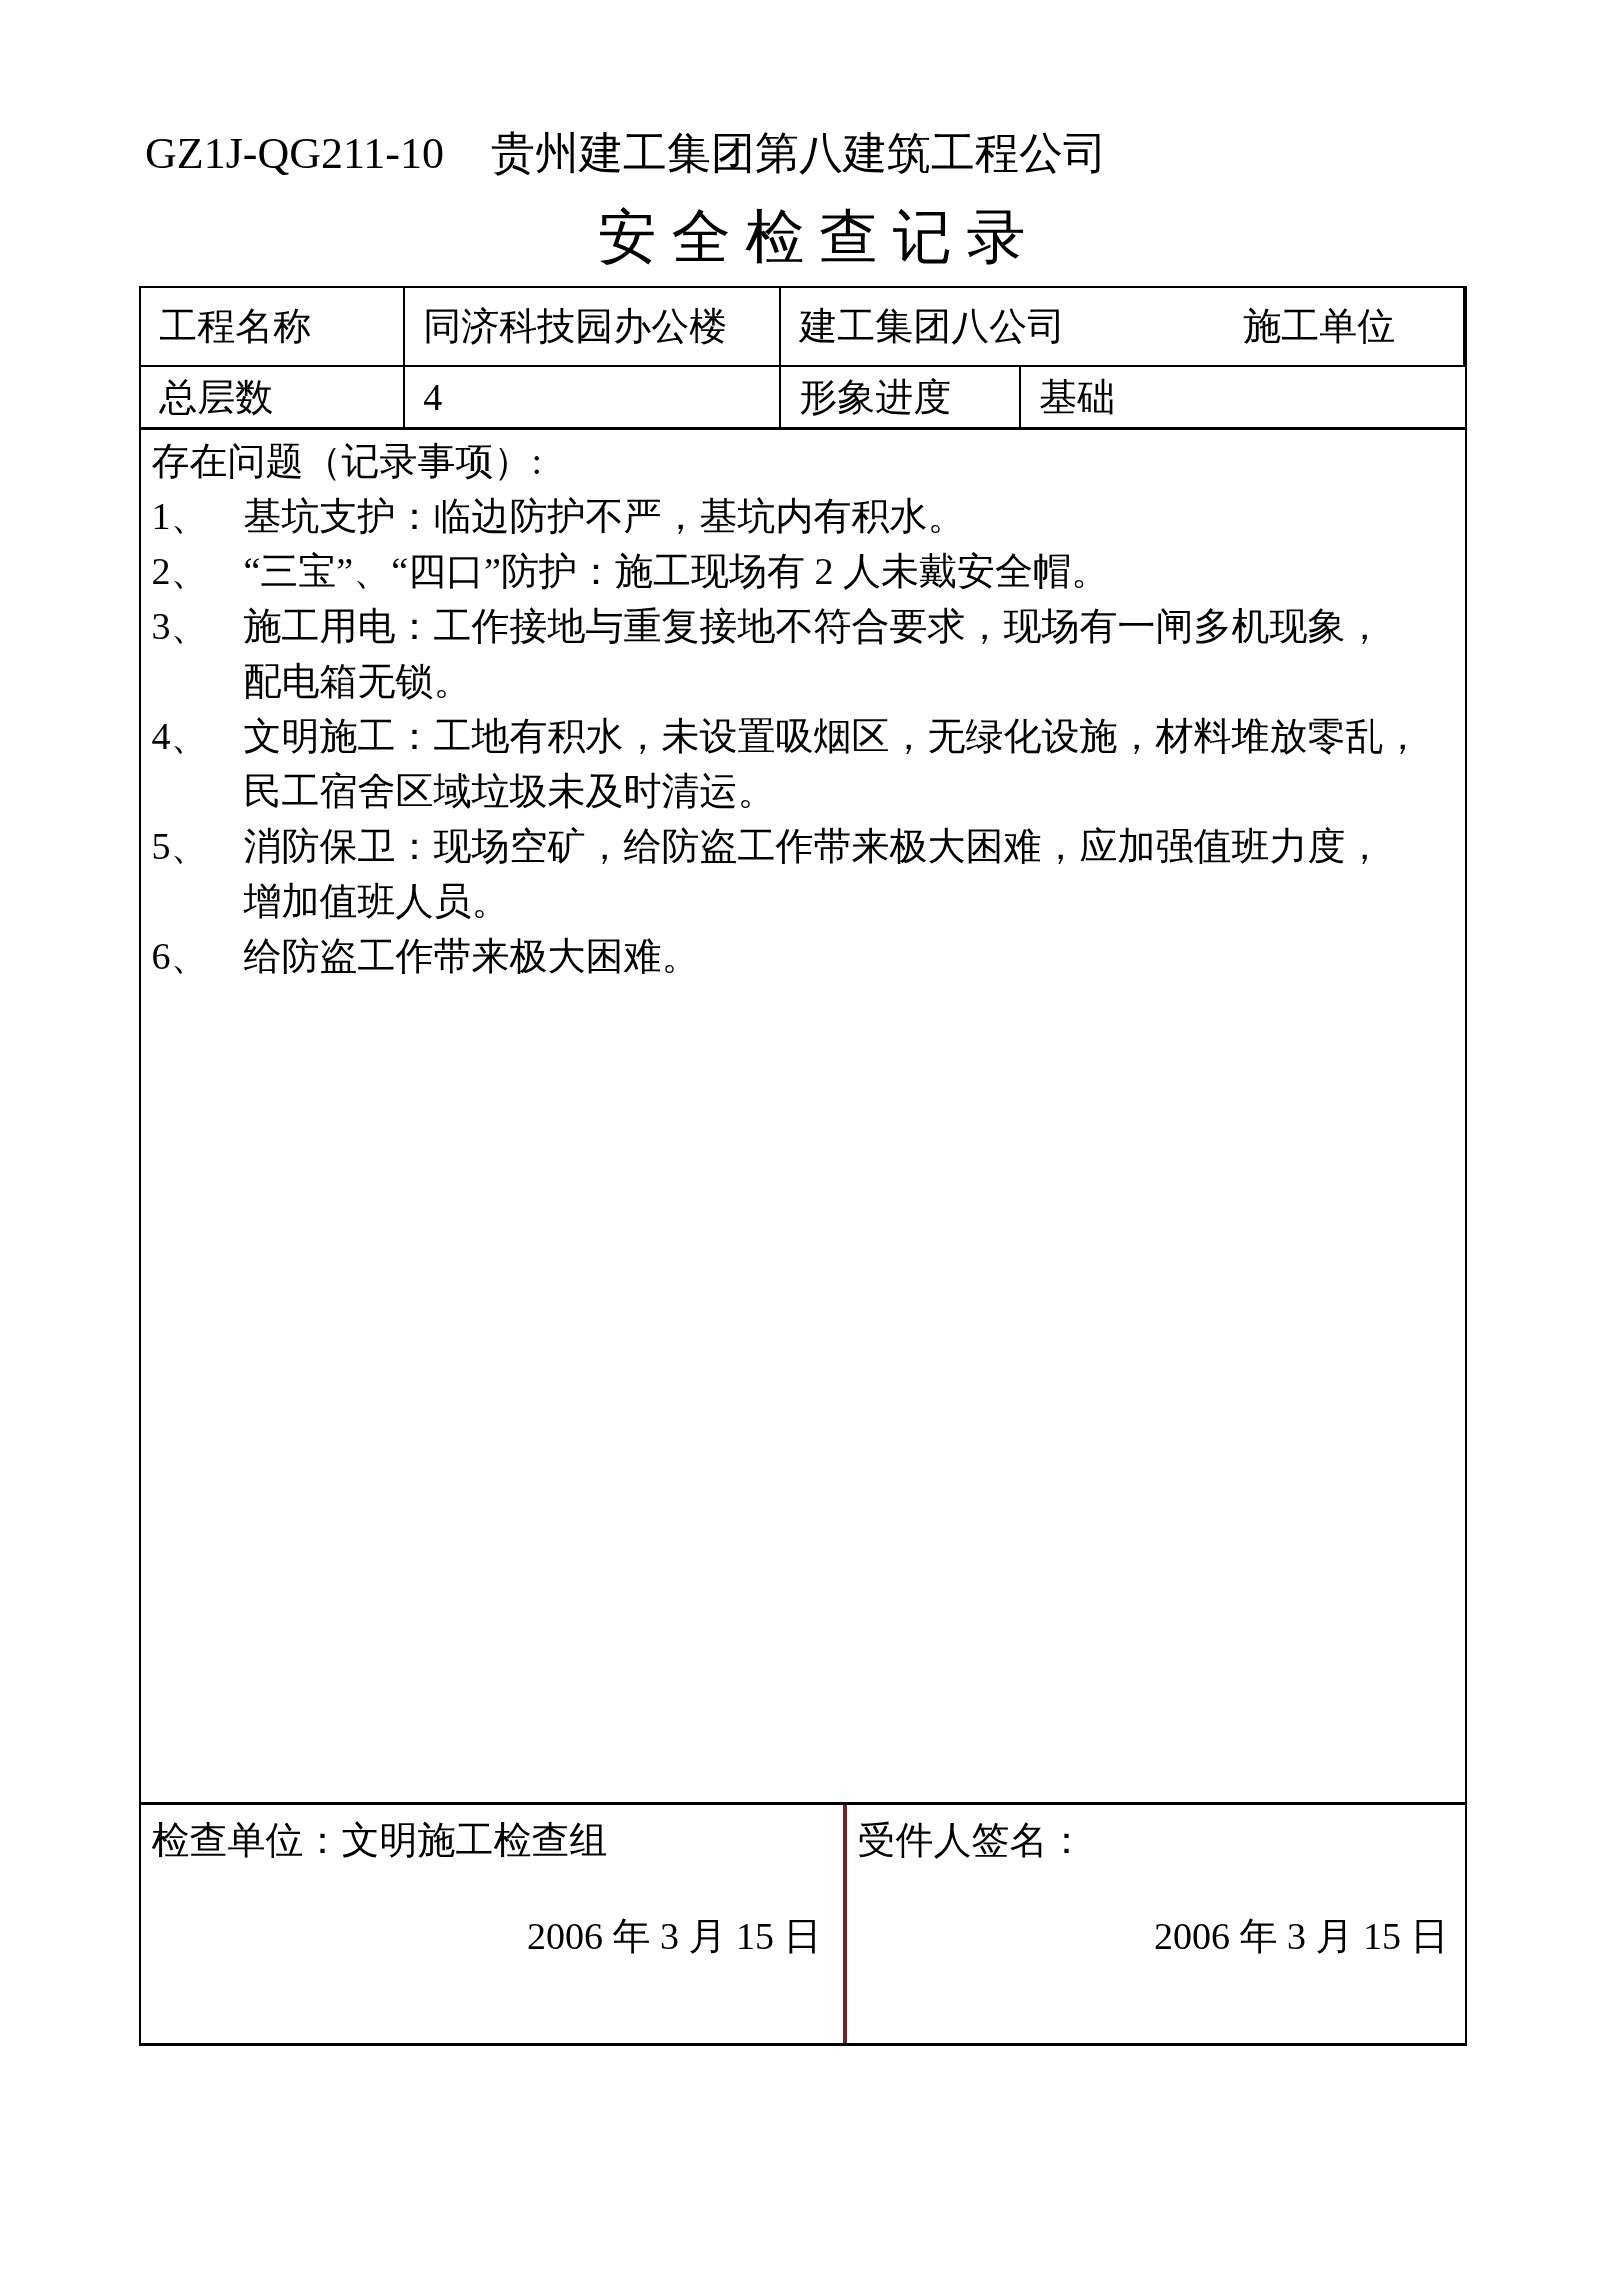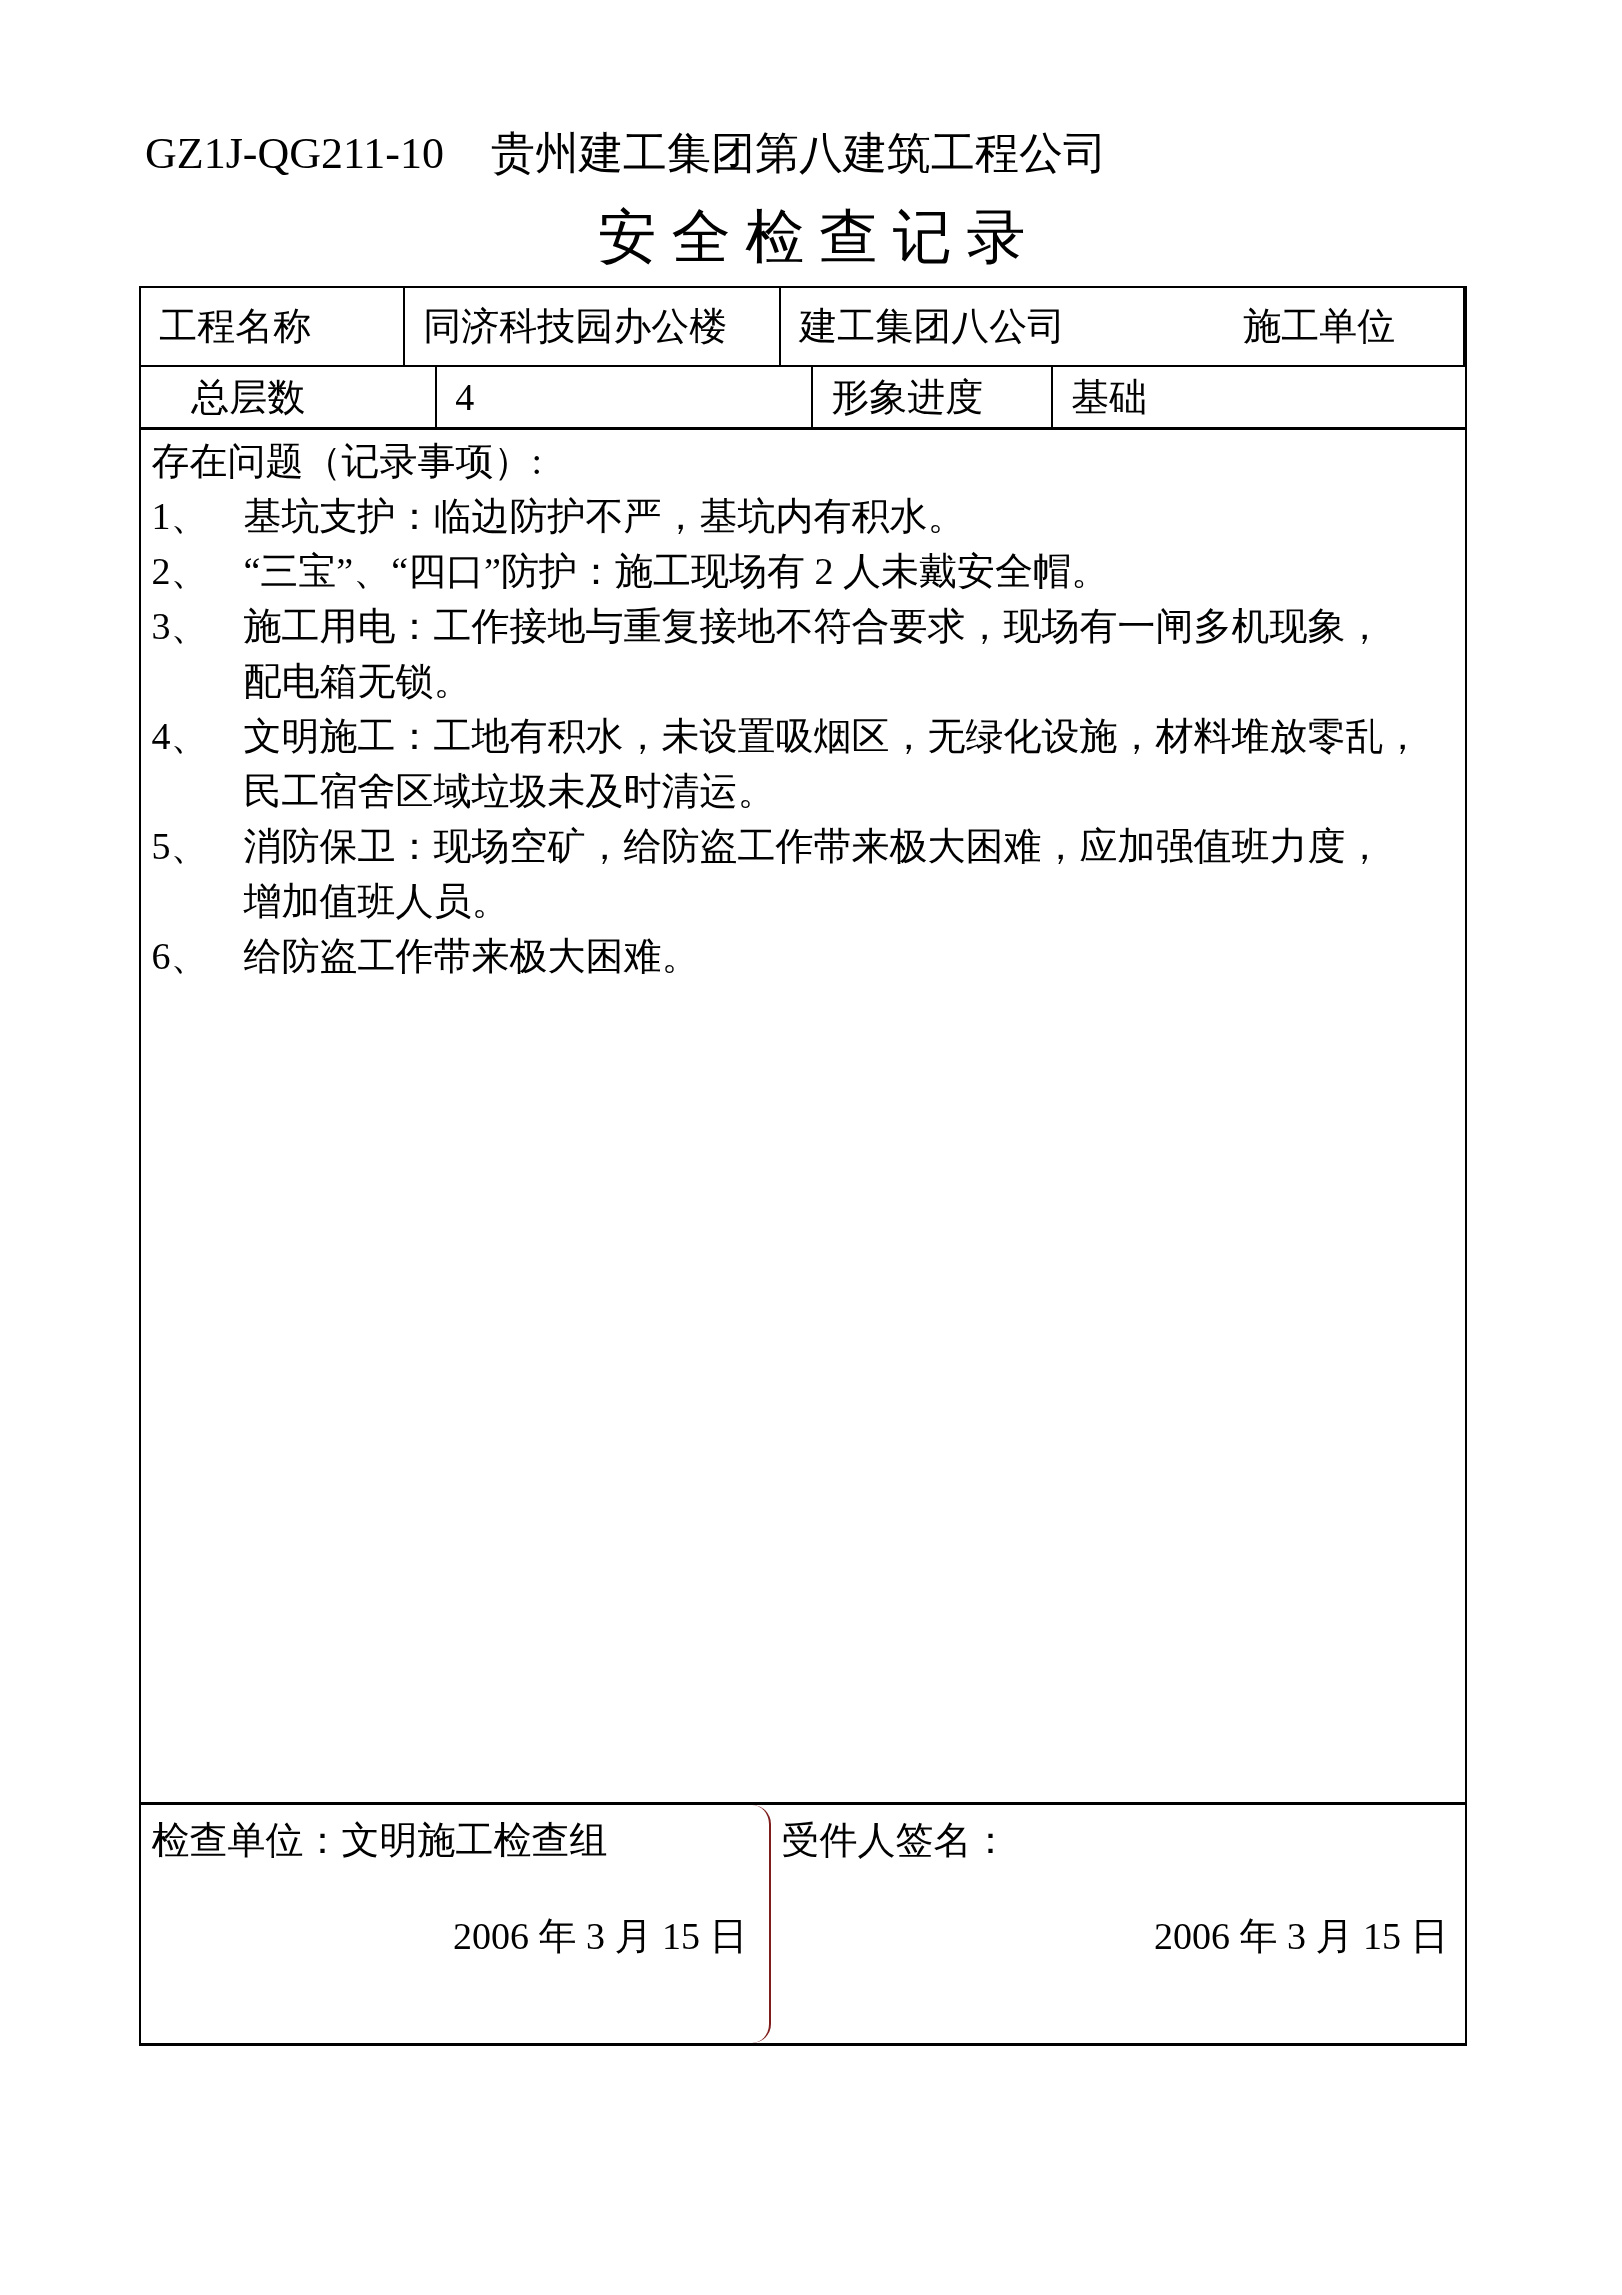--- a/index.html
+++ b/index.html
@@ -48,21 +48,21 @@
     border-bottom-width: 3.9px;
     box-sizing: border-box;
     display: flex;
     flex-direction: column;
     font-size: 38px;
   }
   .record-table * { box-sizing: border-box; }
 
   .info-row { display: flex; flex: 0 0 auto; }
   .info-row.r1 { height: 79px; border-bottom: 2px solid #000; }
-  .info-row.r2 { height: 63px;  border-bottom: 3.9px solid #000; padding-left: 32px; }
+  .info-row.r2 { height: 63px;  border-bottom: 3.9px solid #000; }
   .cell {
     display: flex;
     align-items: center;
     padding-left: 18.3px;
     overflow: hidden;
     white-space: nowrap;
   }
   .cell.c1 { width: 264px; border-right: 2px solid #000; }
   .cell.c2 { width: 376px; border-right: 2px solid #000; }
   .cell.c3 { width: 240px; border-right: 2px solid #000; }
@@ -76,21 +76,21 @@
     overflow: hidden;
   }
   .problems-heading { line-height: 55px; }
   .problem-item { display: flex; }
   .problem-num  { flex: 0 0 92px; line-height: 55px; }
   .problem-text { flex: 1; line-height: 55px; white-space: pre-wrap; }
 
   
   .signoff { flex: 1; display: flex; }
   .signoff-cell { padding: 7.9px 16.4px 0 10.5px; overflow: hidden; }
-  .signoff-cell.left  { width: 630px; border-right: 2px solid #7f1d1d; border-radius: 19px; }
+  .signoff-cell.left  { width: 706px; border-right: 4px solid #7f1d1d; }
   .signoff-cell.right { flex: 1; }
   .signoff-label { line-height: 55px; }
   .signoff-date  { margin-top: 41px; text-align: right; line-height: 55px; }
   .signoff-cell.left .signoff-date { padding-right: 5.2px; }
 </style>
 </head>
 <body>
 
 <div id="page">
 

